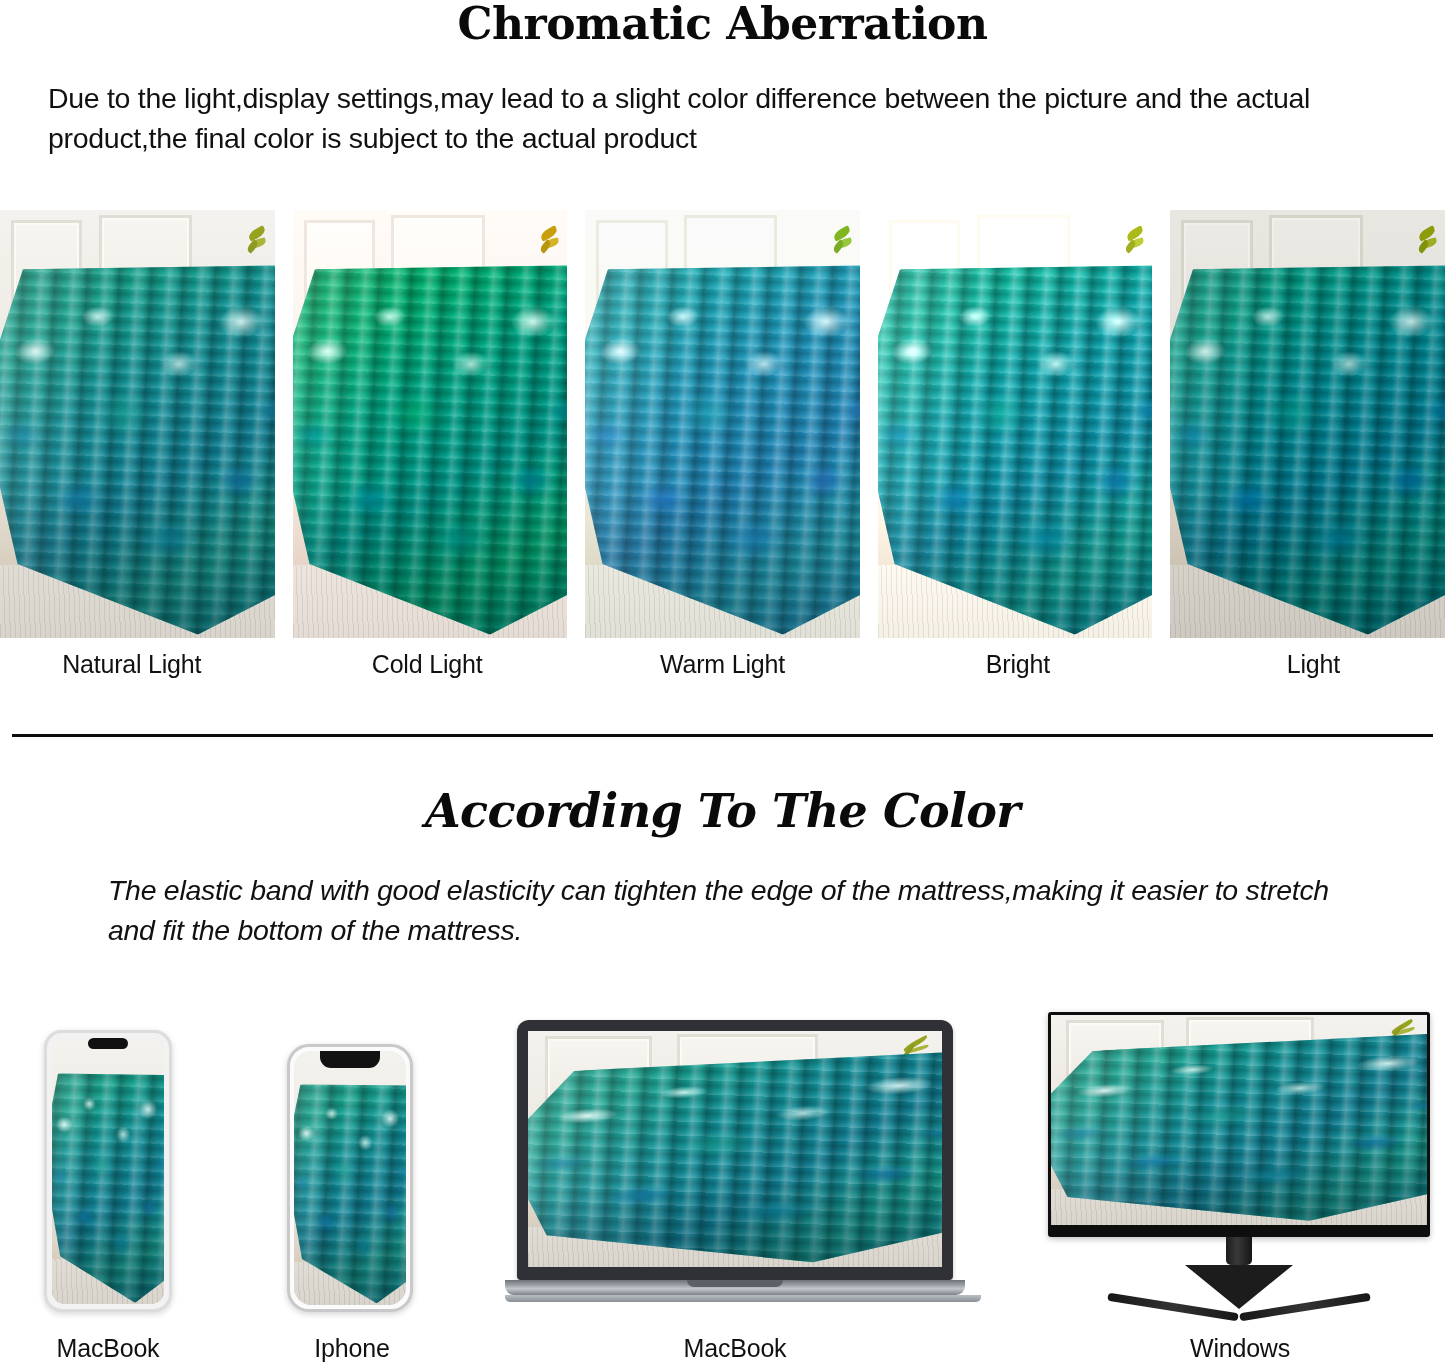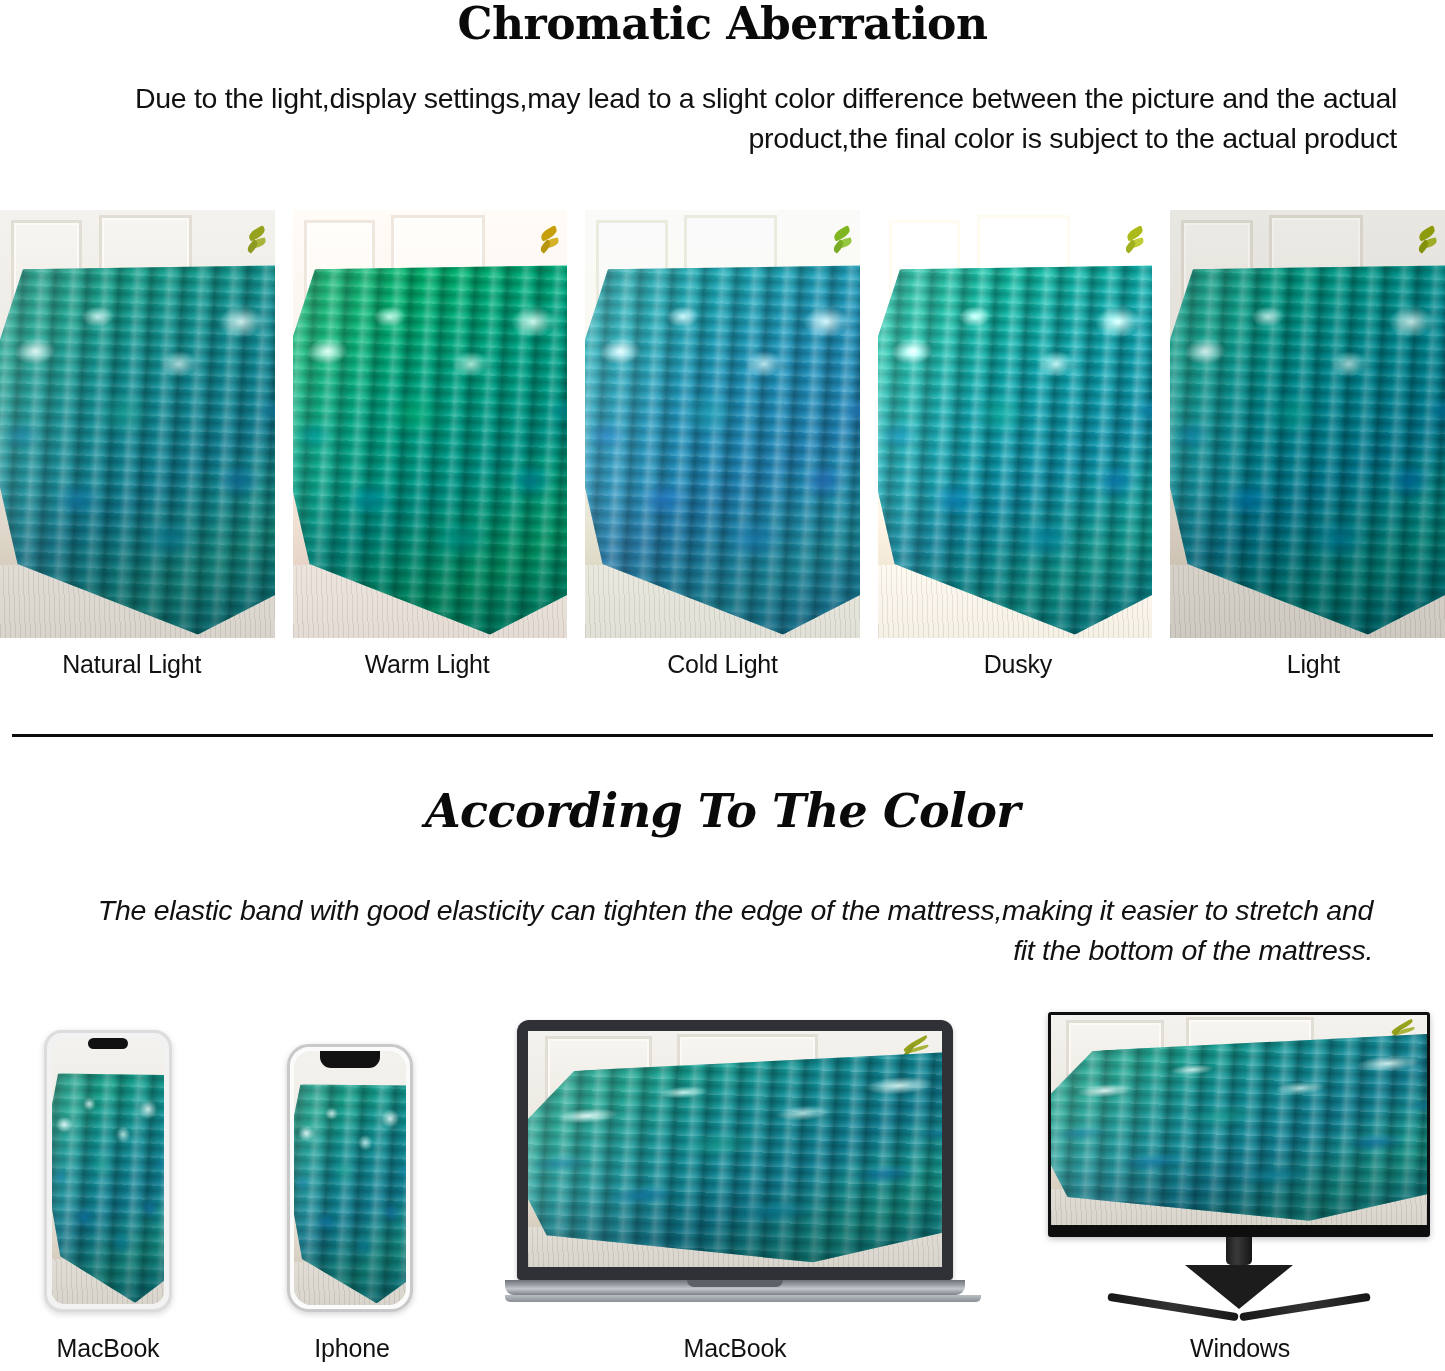--- a/index.html
+++ b/index.html
@@ -26,29 +26,29 @@
     font-size: 44px;
     line-height: 1;
     padding-top: 2px;
   }
   #title-color {
     font-size: 46px;
     line-height: 1;
   }
 
   .section-sub {
-    text-align: right;
+    text-align: left;
     font-family: "Liberation Sans", sans-serif;
     font-size: 28.5px;
     line-height: 1.42;
     color: #111111;
     letter-spacing: -0.3px;
   }
   #sub-chromatic { margin-top: 32px; padding: 0 48px; }
-  #sub-color { margin-top: 56px; padding: 0 72px; }
+  #sub-color { margin-top: 36px; padding: 0 108px; }
 
   
   #photo-strip {
     position: absolute;
     top: 210px;
     left: 0;
     width: 1445px;
     height: 428px;
     display: flex;
     gap: 18px;
@@ -446,23 +446,23 @@
       <div class="pillow"></div>
       <div class="floor"></div>
       <div class="blanket"></div>
     </div>
   </div>
 
 </div>
 
 <div id="light-captions">
   <div class="caption">Natural Light</div>
+  <div class="caption">Cold Light</div>
   <div class="caption">Warm Light</div>
-  <div class="caption">Cold Light</div>
-  <div class="caption">Dusky</div>
+  <div class="caption">Bright</div>
   <div class="caption">Light</div>
 </div>
 
 <div id="divider"></div>
 
 <div id="section-two">
   <h2 class="section-title" id="title-color">According To The Color</h2>
 
   <p class="section-sub" id="sub-color">The elastic band with good elasticity can tighten the edge of the mattress,making it easier to stretch and fit the bottom of the mattress.</p>
 </div>

